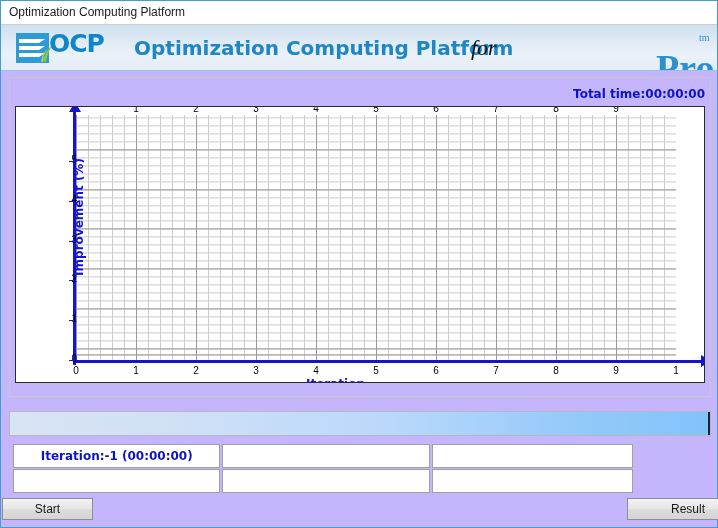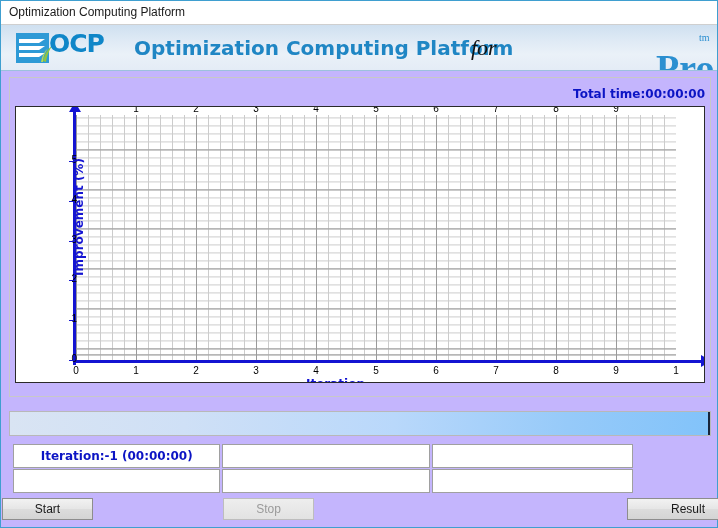--- a/index.html
+++ b/index.html
@@ -378,16 +378,15 @@
     <div class="cell c2"></div>
     <div class="cell c3"></div>
   </div>
   <div class="strip" style="top:468px;">
     <div class="cell c1"></div>
     <div class="cell c2"></div>
     <div class="cell c3"></div>
   </div>
 
   <div class="btn" id="btn-start">Start</div>
-  <div class="btn disabled" id="btn-stop">Stop</div>
   <div class="btn" id="btn-result">Result</div>
 
 </div>
 
 </body></html>

